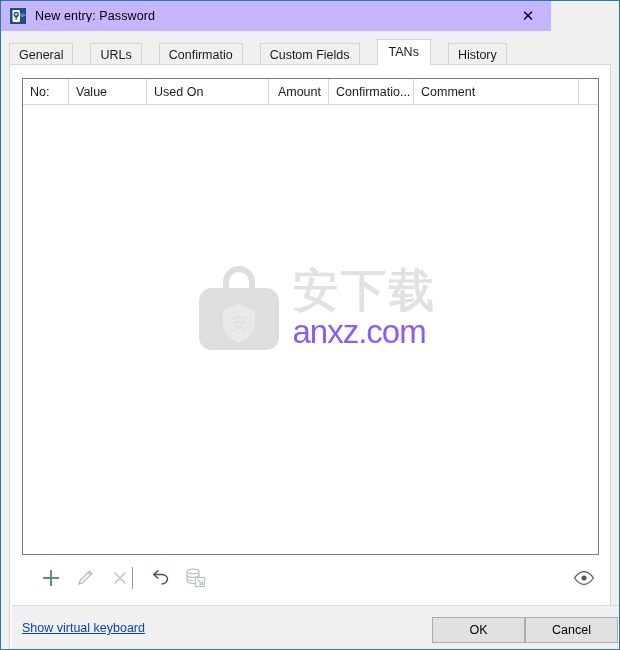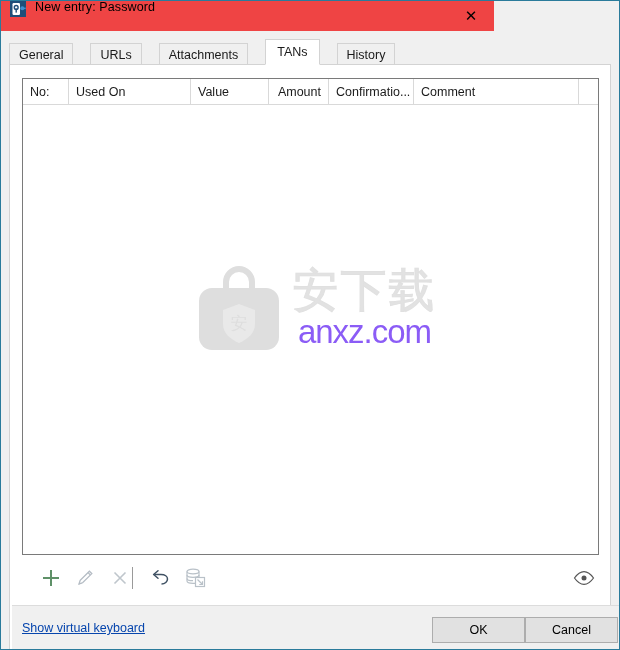--- a/index.html
+++ b/index.html
@@ -19,24 +19,25 @@
     box-sizing: border-box;
     border: 1px solid #2a7b9b;
     background: #f0f0f0;
     overflow: hidden;
   }
 
   
   .titlebar {
     position: absolute;
     left: 0; top: 0;
-    width: 493px;
+    width: 550px;
     height: 30px;
-    background: #ef4444;
-    display: flex;
+    background: #c4b5fd;
+    display: flex;
+    align-items: center;
   }
   .title-icon {
     width: 16px;
     height: 16px;
     margin-left: 9px;
     margin-right: 9px;
     flex: 0 0 auto;
     position: relative;
   }
   .title-text {
@@ -172,21 +173,21 @@
   }
   .wm-inner {
     display: flex;
     align-items: center;
     transform: translate(4px, -22px);
   }
   .wm-text {
     margin-left: 8px;
     display: flex;
     flex-direction: column;
-    align-items: center;
+    align-items: flex-start;
   }
   .wm-cn {
     font-size: 46px;
     line-height: 46px;
     color: #e2e2e2;
     font-family: "DejaVu Sans", sans-serif;
     letter-spacing: 2px;
     -webkit-text-stroke: 1px #e0e0e0;
   }
   .wm-en {
@@ -288,43 +289,46 @@
 
   <div class="tabstrip">
     <div class="tabs" id="tabs-container">
         <div class="tab">
           <span>General</span>
         </div>
         <div class="tab">
           <span>URLs</span>
         </div>
         <div class="tab">
-          <span>Attachments</span>
+          <span>Confirmatio</span>
+        </div>
+        <div class="tab">
+          <span>Custom Fields</span>
         </div>
         <div class="tab active">
           <span>TANs</span>
         </div>
         <div class="tab">
           <span>History</span>
         </div>
       </div>
   </div>
 
   <div class="tabpage">
 
     <div class="listview">
       <div class="lv-header" id="lv-header">
           <div class="lv-col" style="width: 46px; flex: 0 0 46px;">
             <span>No:</span>
           </div>
+          <div class="lv-col" style="width: 78px; flex: 0 0 78px;">
+            <span>Value</span>
+          </div>
           <div class="lv-col" style="width: 122px; flex: 0 0 122px;">
             <span>Used On</span>
-          </div>
-          <div class="lv-col" style="width: 78px; flex: 0 0 78px;">
-            <span>Value</span>
           </div>
           <div class="lv-col right" style="width: 60px; flex: 0 0 60px;">
             <span>Amount</span>
           </div>
           <div class="lv-col" style="width: 85px; flex: 0 0 85px;">
             <span>Confirmatio...</span>
           </div>
           <div class="lv-col last" style="width: 165px; flex: 0 0 165px;">
             <span>Comment</span>
           </div>

